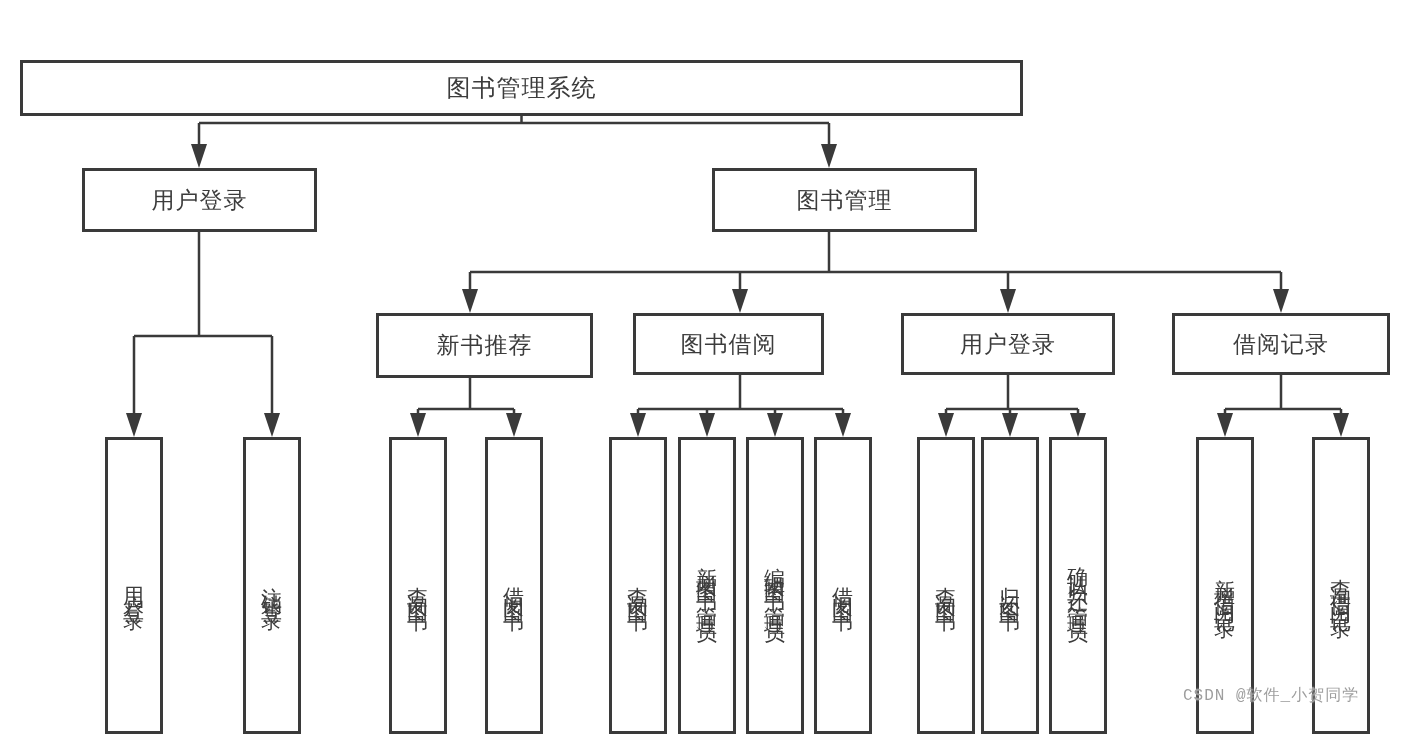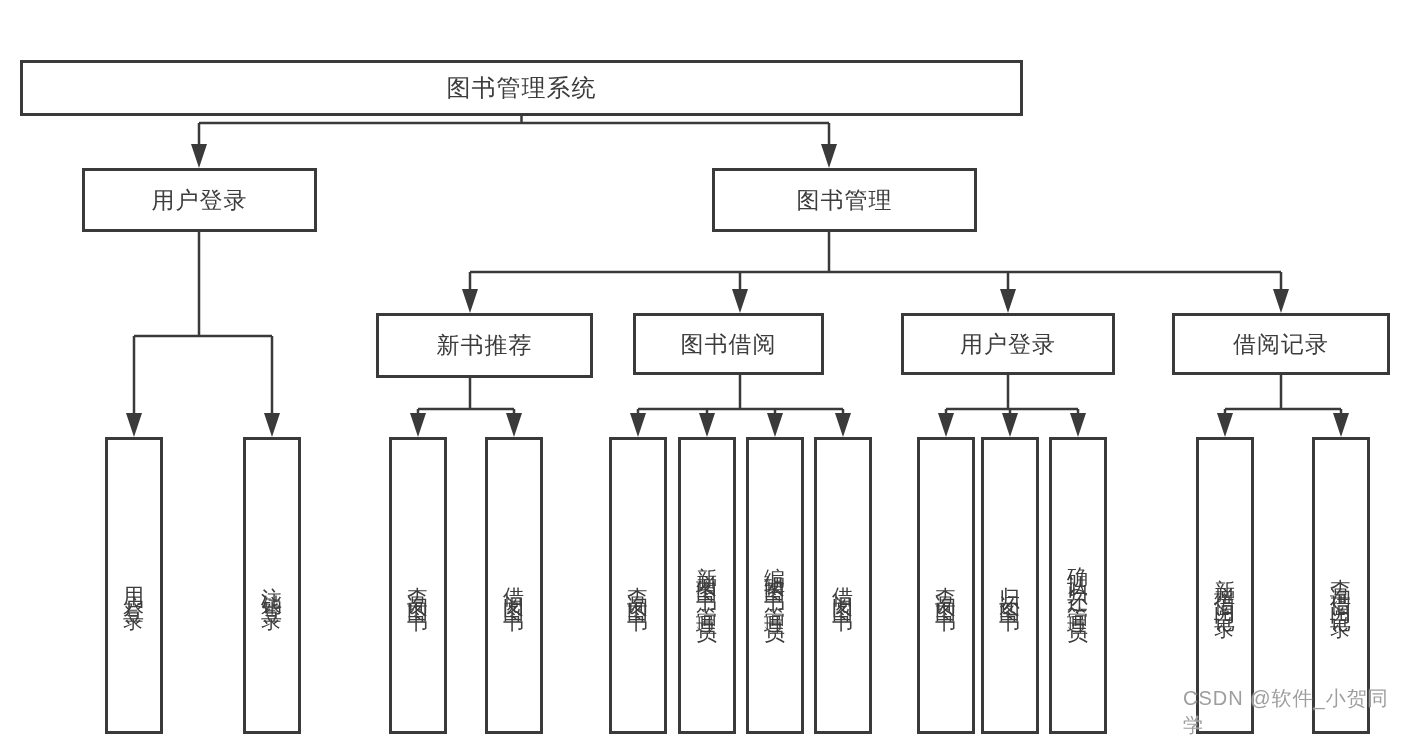--- a/index.html
+++ b/index.html
@@ -33,25 +33,26 @@
     writing-mode:vertical-rl;
     text-orientation:mixed;
     font-size:21px;
     line-height:1;
     letter-spacing:8px;
     white-space:nowrap;
   }
   .watermark{
     position:absolute;
     left:1183px;top:685px;
-    font-size:20px;
+    font-size:16px;
     color:var(--wm);
     letter-spacing:1px;
     z-index:5;
     text-shadow:0 0 2px #ffffff;
+    font-family:Liberation Mono, monospace;
   }
 </style>
 </head>
 <body>
 
 <div class="canvas">
 
   <svg class="connector-svg" width="1405" height="747" viewBox="0 0 1405 747">
 
     <path class="connector-line" d="M521.5 69 L521.5 123 M199 123 L829 123 M199 123 L199 147 M829 123 L829 147"></path>

